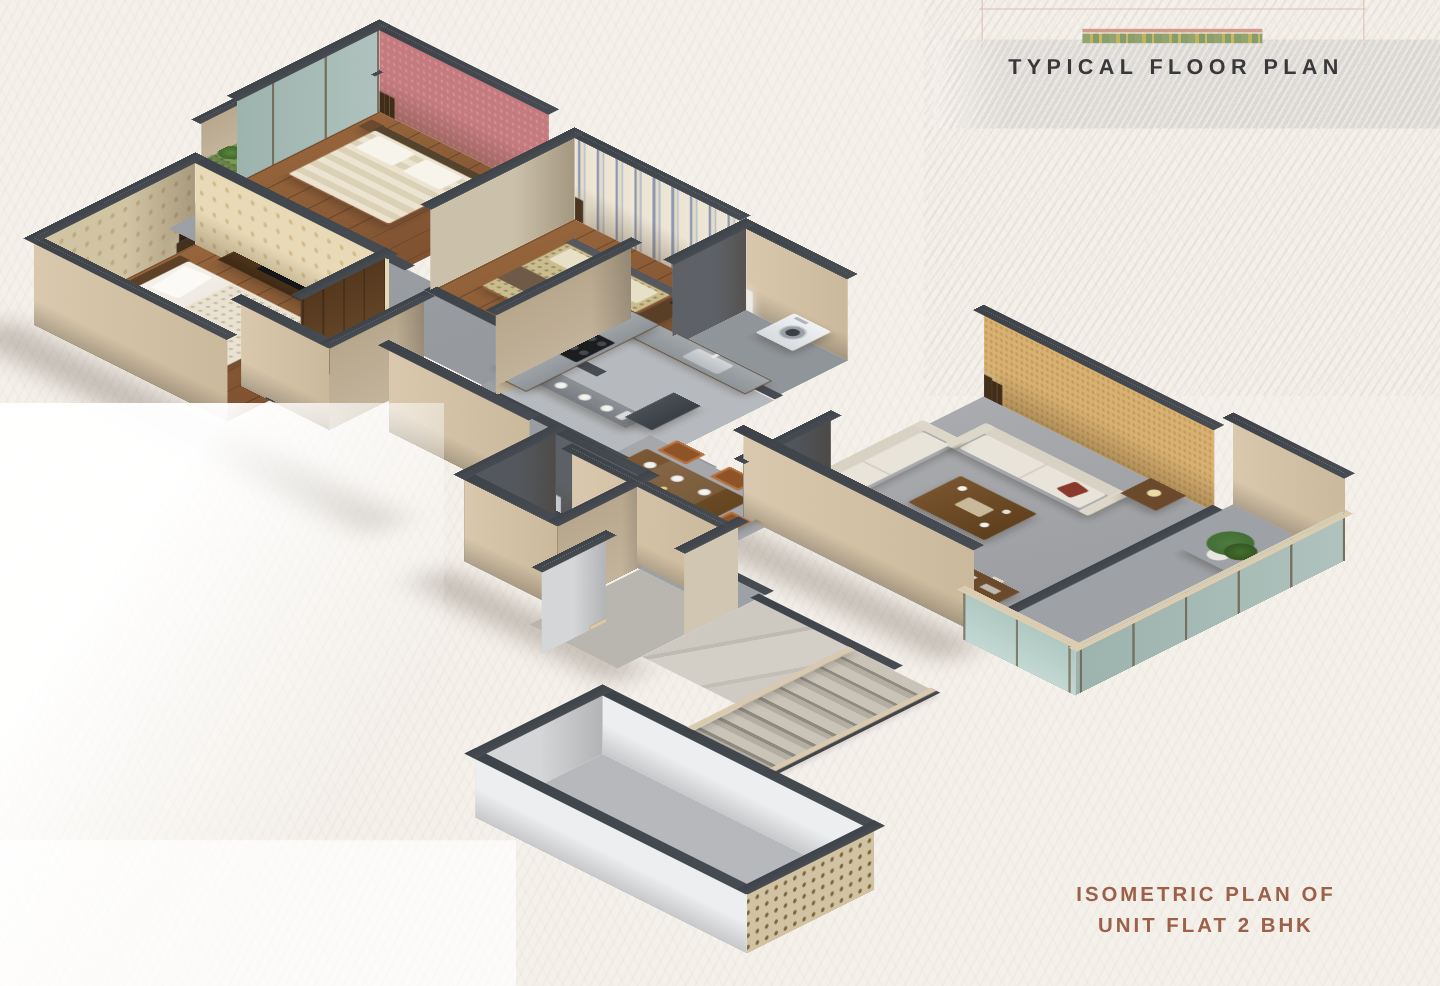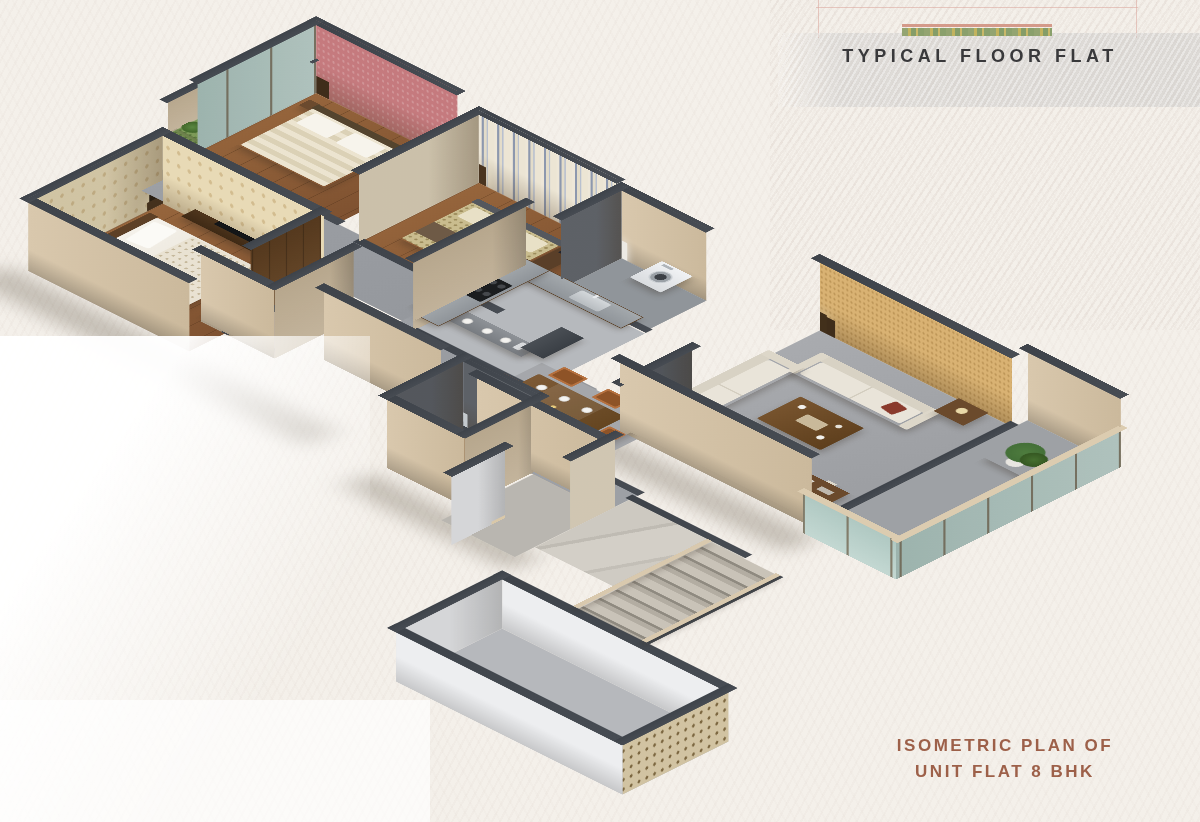--- a/index.html
+++ b/index.html
@@ -44,21 +44,21 @@
   <div class="hatch"></div>
   <div class="guide" style="left:818px;top:0;width:1px;height:38px"></div>
   <div class="guide" style="left:1136px;top:0;width:1px;height:38px"></div>
   <div class="guide" style="left:816px;top:7px;width:322px;height:1px"></div>
   <div class="band"></div>
   <div class="deco">
     <div class="ln"></div>
     <div class="bd"></div>
   </div>
   <div class="hdr">
-    <div class="t">TYPICAL FLOOR FLAT</div>
+    <div class="t">TYPICAL FLOOR PLAN</div>
   </div>
 
   <div class="scene">
     <div class="plan" id="plan">
         <div class="f" style="left: 47px; top: 262px; width: 444px; height: 92px; background: linear-gradient(100deg, rgb(157, 160, 165), rgb(148, 151, 156)); transform: translateZ(0.3px);"></div>
         <div class="f" style="left: 430px; top: 312px; width: 235px; height: 152px; background: linear-gradient(100deg, rgb(157, 160, 165), rgb(146, 149, 154)); transform: translateZ(0.3px);"></div>
         <div class="f" style="left: 660px; top: 430px; width: 184px; height: 48px; background: rgb(157, 160, 165); transform: translateZ(0.3px);"></div>
         <div class="f" style="left: 740px; top: 478px; width: 104px; height: 130px; background: rgb(185, 182, 176); transform: translateZ(0.3px);"></div>
         <div class="f" style="left: 95px; top: 357px; width: 228px; height: 190px; background: repeating-linear-gradient(90deg, rgba(50, 28, 10, 0.28) 0px, rgba(50, 28, 10, 0.28) 1.5px, rgba(0, 0, 0, 0) 1.5px, rgba(0, 0, 0, 0) 24px), linear-gradient(100deg, rgb(150, 101, 60), rgb(126, 81, 48)); transform: translateZ(0.3px);"></div>
         <div class="f" style="left: 289px; top: 385px; width: 104px; height: 112px; background: rgb(188, 174, 156); transform: translateZ(0.3px);"></div>
@@ -320,15 +320,15 @@
           <i style="left:0;top:0;width:7px;height:190px;background:#d9c9ae"></i>
         </div>
       </div>
   </div>
 
   <div class="fade1"></div>
   <div class="fade2"></div>
 
   <div class="cap-text">
     <div class="l1">ISOMETRIC PLAN OF</div>
-    <div class="l2">UNIT FLAT 8 BHK</div>
+    <div class="l2">UNIT FLAT 2 BHK</div>
   </div>
 </div>
 
 </body></html>

